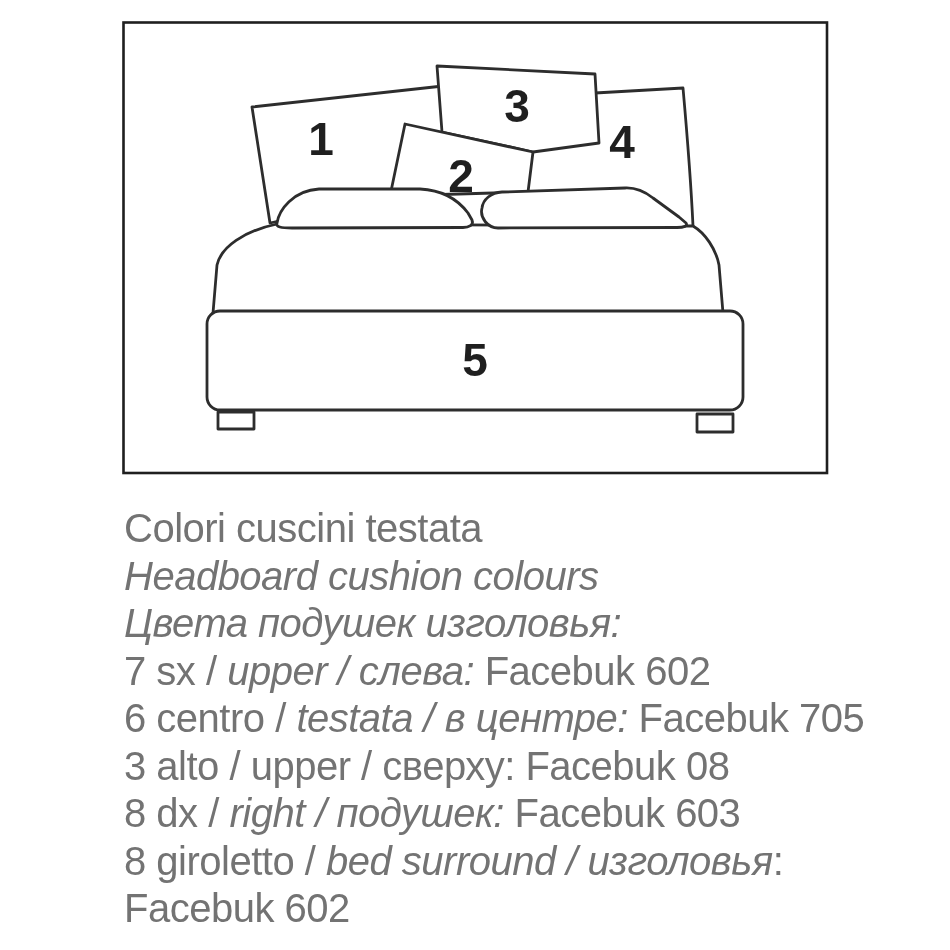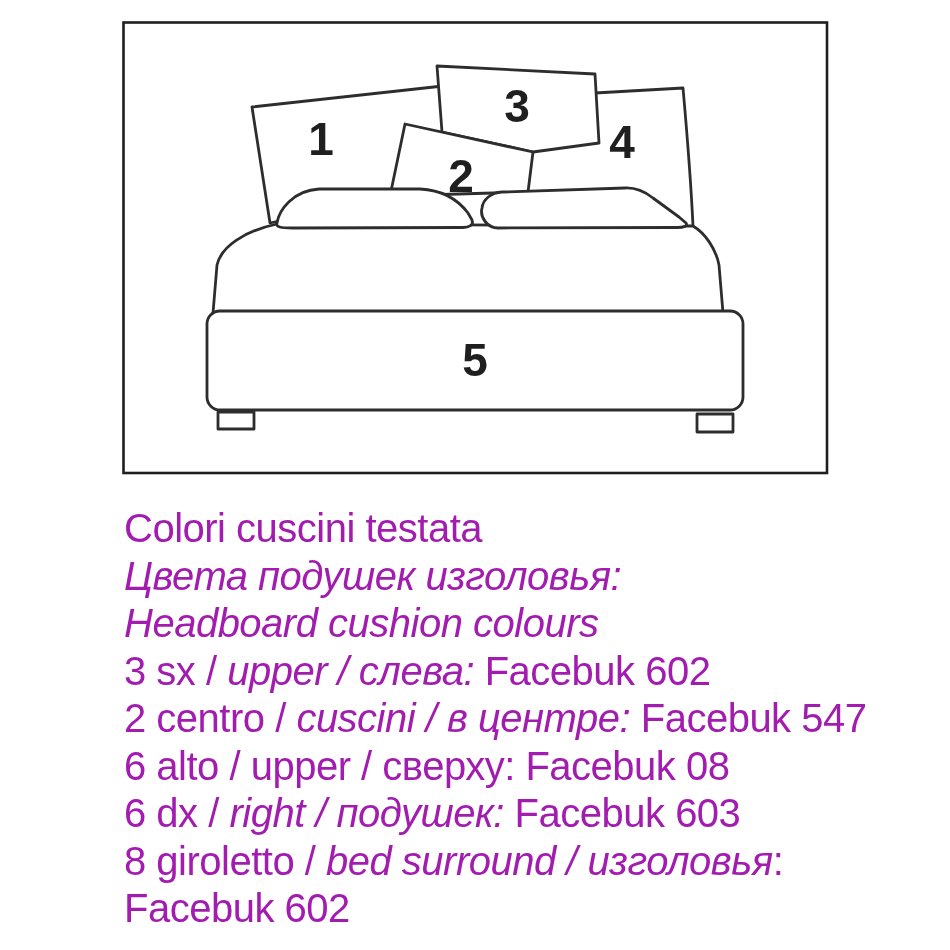--- a/index.html
+++ b/index.html
@@ -23,21 +23,21 @@
     font-family: "Liberation Sans", sans-serif;
     font-weight: bold;
     font-size: 46px;
     fill: #1f1f1f;
   }
   .legend {
     position: absolute;
     left: 124px;
     top: 505px;
     width: 740px;
-    color: #a21caf;
+    color: #737373;
   }
   .legend p {
     margin: 0;
     font-size: 40px;
     line-height: 47.5px;
     letter-spacing: -0.5px;
     white-space: nowrap;
   }
   .seg-regular { font-style: normal; font-weight: normal; }
   .seg-italic  { font-style: italic; font-weight: normal; }
@@ -78,25 +78,25 @@
       <text class="diagram-label" x="199" y="134" text-anchor="middle">1</text>
       <text class="diagram-label" x="339" y="171" text-anchor="middle">2</text>
       <text class="diagram-label" x="395" y="101" text-anchor="middle">3</text>
       <text class="diagram-label" x="500" y="137" text-anchor="middle">4</text>
       <text class="diagram-label" x="353" y="355" text-anchor="middle">5</text>
     </svg>
   </div>
 
   <div class="legend">
     <p class="seg-regular">Colori cuscini testata</p>
+    <p class="seg-italic">Headboard cushion colours</p>
     <p class="seg-italic">Цвета подушек изголовья:</p>
-    <p class="seg-italic">Headboard cushion colours</p>
     <div>
-        <p><span class="seg-regular">3 sx / </span><span class="seg-italic">upper / слева: </span><span class="seg-bold">Facebuk 602</span></p>
-        <p><span class="seg-regular">2 centro / </span><span class="seg-italic">cuscini / в центре: </span><span class="seg-bold">Facebuk 547</span></p>
-        <p><span class="seg-regular">6 alto / upper / сверху: </span><span class="seg-bold">Facebuk 08</span></p>
-        <p><span class="seg-regular">6 dx / </span><span class="seg-italic">right / подушек: </span><span class="seg-bold">Facebuk 603</span></p>
+        <p><span class="seg-regular">7 sx / </span><span class="seg-italic">upper / слева: </span><span class="seg-bold">Facebuk 602</span></p>
+        <p><span class="seg-regular">6 centro / </span><span class="seg-italic">testata / в центре: </span><span class="seg-bold">Facebuk 705</span></p>
+        <p><span class="seg-regular">3 alto / upper / сверху: </span><span class="seg-bold">Facebuk 08</span></p>
+        <p><span class="seg-regular">8 dx / </span><span class="seg-italic">right / подушек: </span><span class="seg-bold">Facebuk 603</span></p>
         <p><span class="seg-regular">8 giroletto / </span><span class="seg-italic">bed surround / изголовья</span><span class="seg-regular">:</span></p>
         <p><span class="seg-bold">Facebuk 602</span></p>
       </div>
   </div>
 
 </div>
 
 </body></html>

